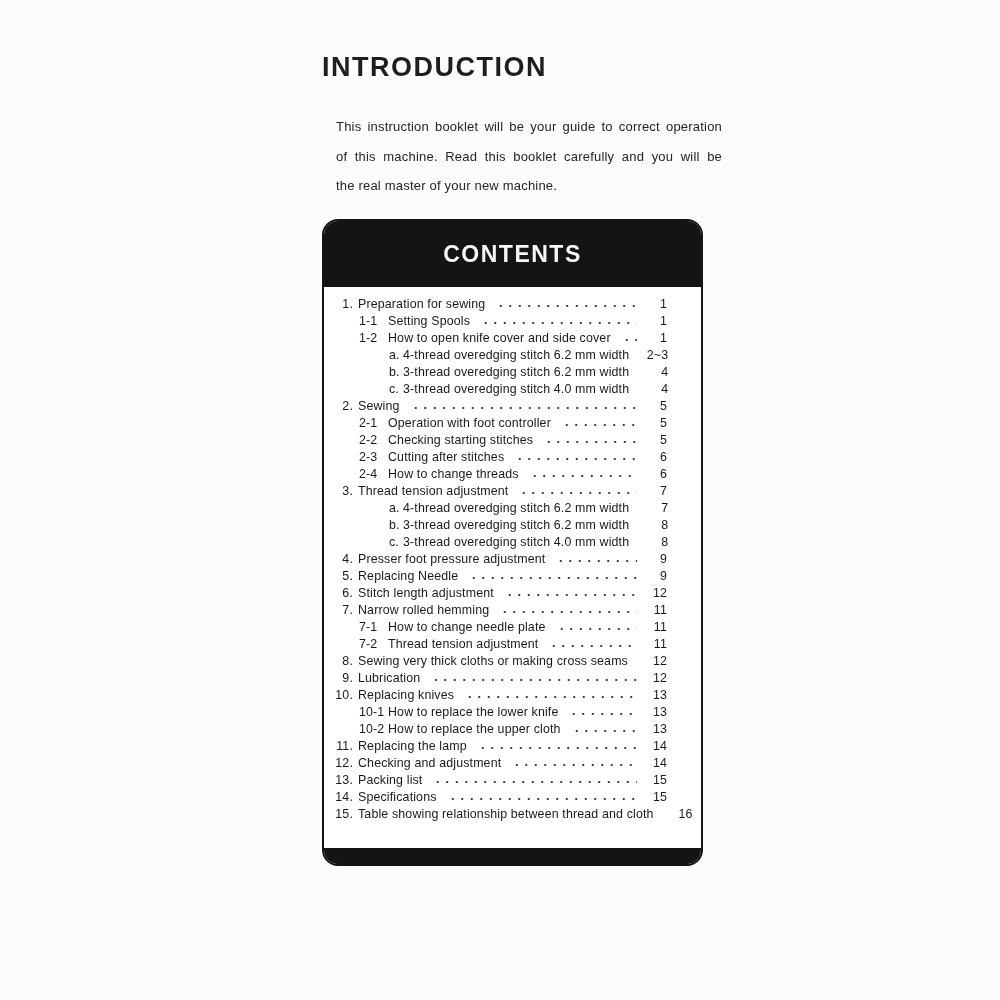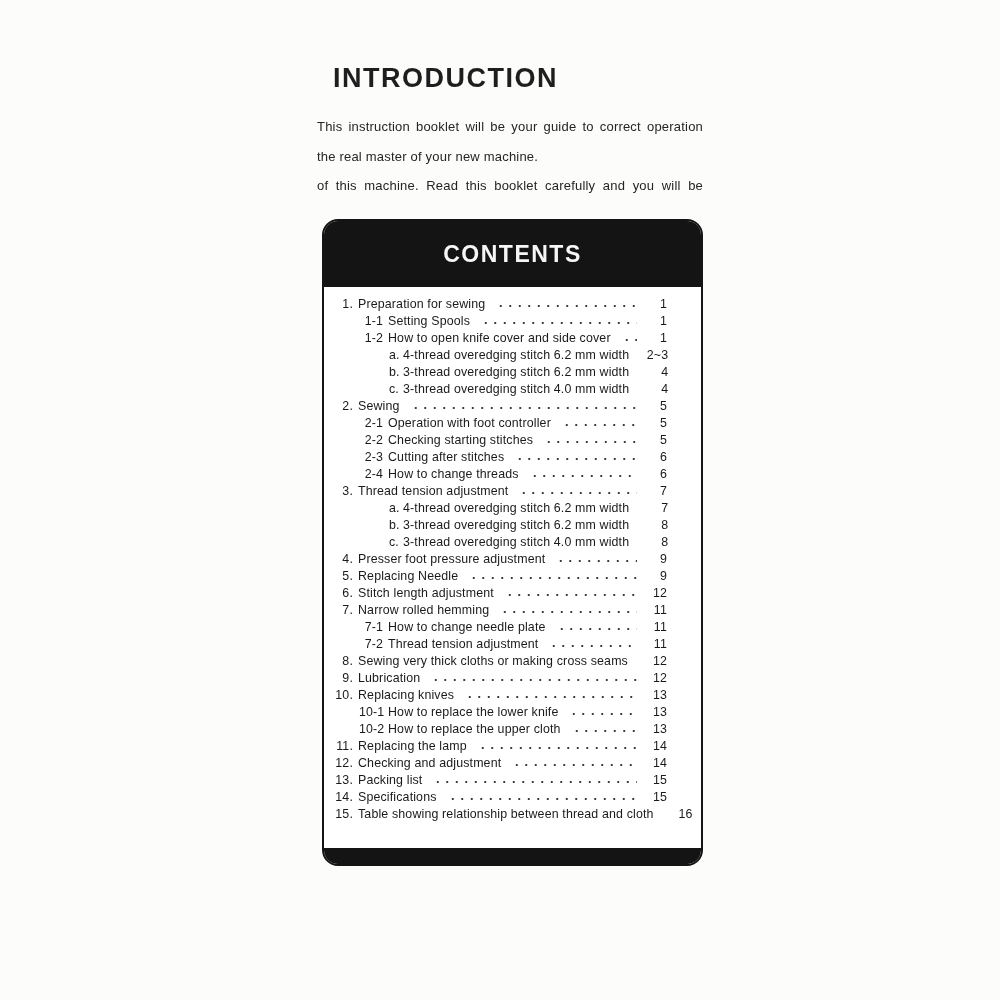--- a/index.html
+++ b/index.html
@@ -13,29 +13,29 @@
     height: 1000px;
     background: var(--paper, #fcfcfb);
     font-family: "Liberation Sans", sans-serif;
     color: var(--ink, #1e1e1e);
     overflow: hidden;
   }
   .page-title {
     position: absolute;
     left: 322px;
     top: 52px;
-    margin: 11px;
+    margin: 0;
     font-size: 27px;
     font-weight: bold;
     letter-spacing: 1.5px;
     color: var(--ink, #1e1e1e);
   }
   .intro {
     position: absolute;
-    left: 317px;
+    left: 336px;
     top: 112px;
     width: 386px;
     font-size: 13px;
     line-height: 29.5px;
     letter-spacing: 0.2px;
     color: #252525;
   }
   .intro .jline {
     text-align: justify;
     text-align-last: justify;
@@ -88,21 +88,21 @@
   }
   .toc-num {
     flex: none;
     width: 21px;
     text-align: right;
     margin-right: 5px;
     font-weight: normal;
   }
   .toc-row.indent1 .toc-num {
     width: 24px;
-    text-align: right;
+    text-align: left;
     margin-left: 27px;
     margin-right: 5px;
   }
   .toc-row.indent2 .toc-num {
     width: 12px;
     text-align: left;
     margin-left: 57px;
     margin-right: 2px;
   }
   .toc-label {
@@ -135,22 +135,22 @@
 </style>
 </head>
 <body>
 
 <div class="page">
 
   <h1 class="page-title">INTRODUCTION</h1>
 
   <div class="intro">
     <div class="jline">This instruction booklet will be your guide to correct operation</div>
+    <div class="jline">of this machine.  Read this booklet carefully and you will be</div>
     <div class="jline last">the real master of your new machine.</div>
-    <div class="jline">of this machine.  Read this booklet carefully and you will be</div>
   </div>
 
   <div class="contents-box">
     <div class="contents-header">
       <span class="contents-title">CONTENTS</span>
     </div>
     <div class="toc" id="toc">
   <div class="toc-row indent0">
     <span class="toc-num">1.</span>
     <span class="toc-label">Preparation for sewing</span>

